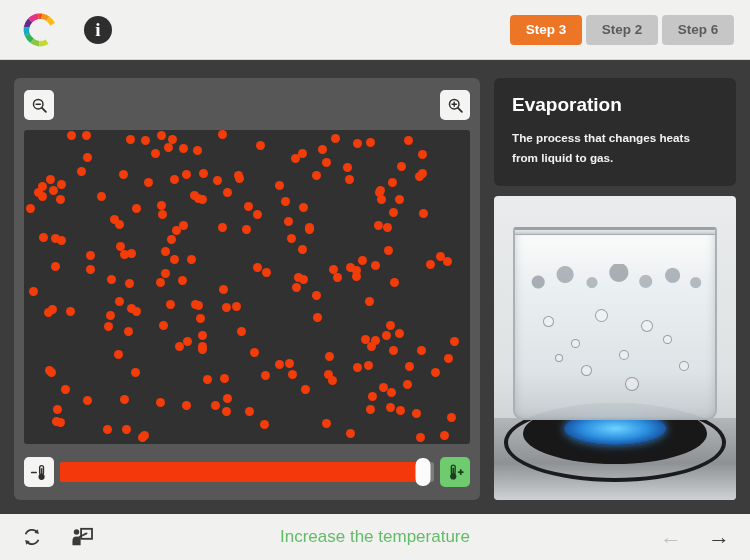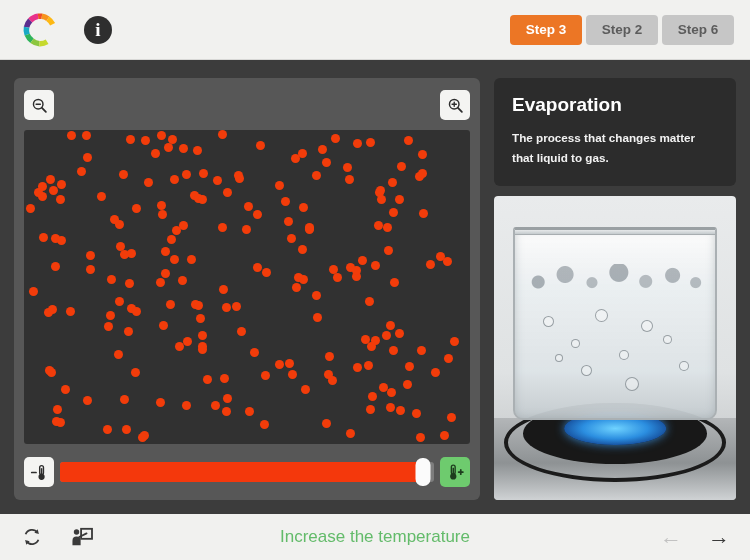--- a/index.html
+++ b/index.html
@@ -623,21 +623,21 @@
             <line x1="14.6" y1="10.5" x2="19.6" y2="10.5" stroke="#1e3d1e" stroke-width="2" stroke-linecap="round"></line>
             <line x1="17.1" y1="8" x2="17.1" y2="13" stroke="#1e3d1e" stroke-width="2" stroke-linecap="round"></line>
           </svg>
         </div>
       </div>
     </div>
 
     <div class="info-panel">
       <div class="info-text-card">
         <div class="info-heading">Evaporation</div>
-        <p class="info-para">The process that changes matter that liquid to gas.</p>
+        <p class="info-para">The process that changes heats from liquid to gas.</p>
       </div>
 
       <div class="info-photo-card">
         <div class="photo">
           <div class="photo-counter"></div>
           <div class="grate"></div>
           <div class="burner"></div>
           <div class="flame-ring"></div>
           <div class="pot">
             <div class="pot-rim"></div>

